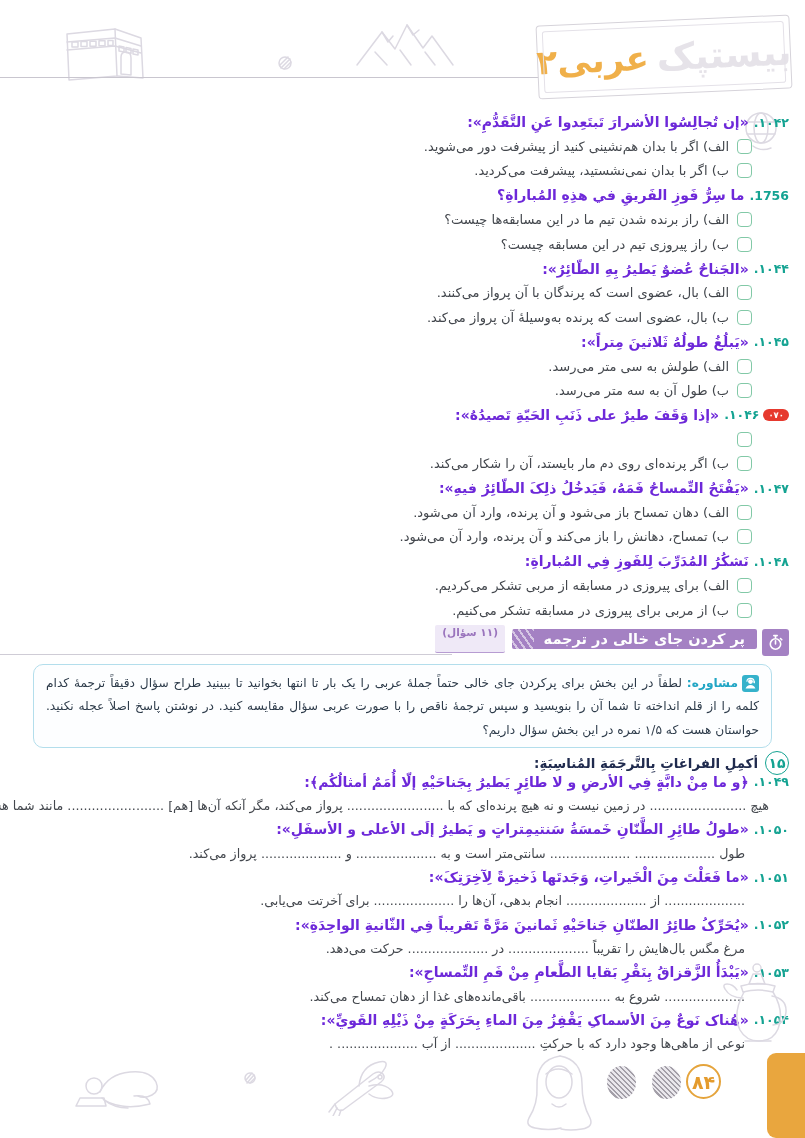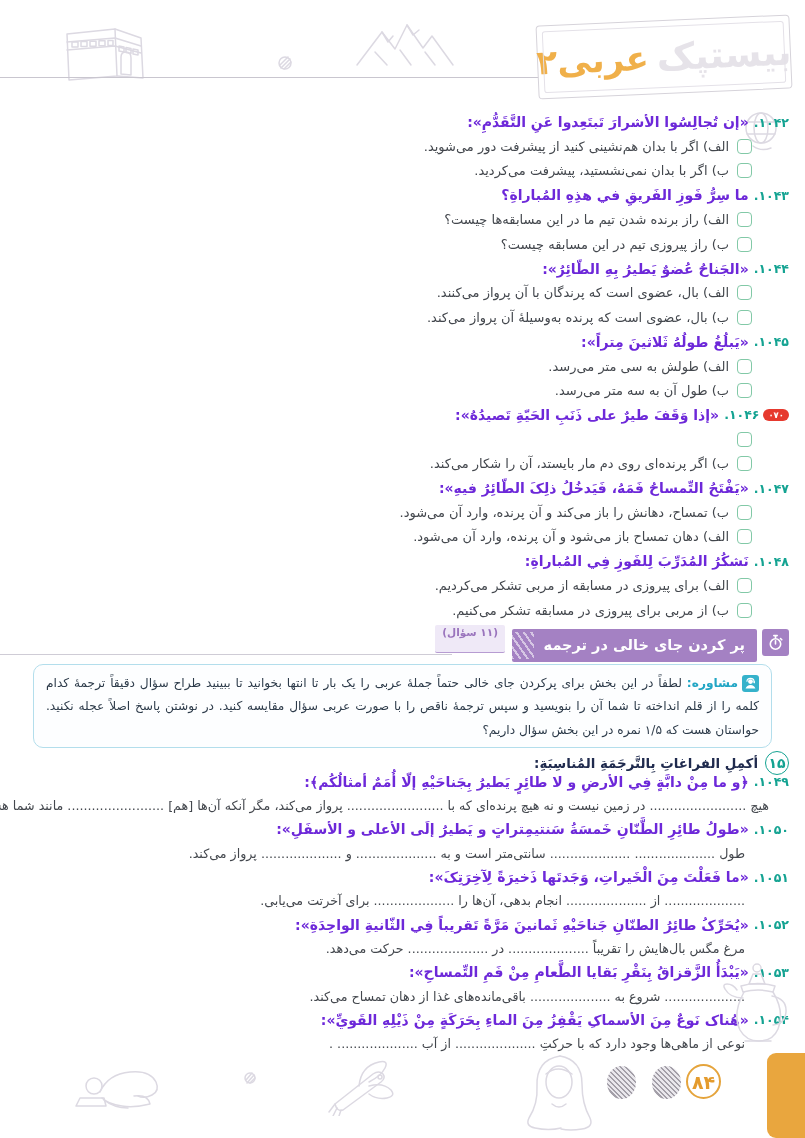--- a/index.html
+++ b/index.html
@@ -23,21 +23,21 @@
   .q-num{color:#14a392;font-weight:bold;font-size:12.5px;margin-left:5px;white-space:nowrap;}
   .q-ar{color:#6d28d9;font-weight:bold;font-size:14px;white-space:nowrap;}
   .opt{margin-right:37px;}
   .opt-text{color:#43474d;font-size:13px;white-space:nowrap;}
   .checkbox{flex:0 0 auto;width:13px;height:13px;border:1.6px solid #82c9a7;border-radius:4px;margin-left:8px;background:#fff;}
   .badge{display:inline-flex;align-items:center;justify-content:center;background:#e6392e;color:#fff;
     font-size:8.5px;font-weight:bold;border-radius:9px;padding:2px 5px;margin-left:4px;line-height:1;}
   
   .timer-sq{top:629px;right:16px;width:27px;height:27px;background:#a481c3;border-radius:3px;
     display:flex;align-items:center;justify-content:center;}
-  .banner{top:629px;right:48px;height:33px;background:#a481c3;color:#fff;font-weight:bold;font-size:14.5px;
+  .banner{top:629px;right:48px;height:20px;background:#a481c3;color:#fff;font-weight:bold;font-size:14.5px;
     line-height:27px;padding:0 12px 0 8px;border-radius:2px;display:flex;align-items:center;}
   .banner-hatch{width:22px;height:27px;margin-right:10px;margin-left:-8px;
     background:repeating-linear-gradient(55deg,rgba(255,255,255,.55) 0 2px,rgba(255,255,255,0) 2px 6px);}
   .q-count{top:625px;right:300px;background:#efe9f7;color:#9a74bd;font-size:10.5px;font-weight:bold;
     padding:1px 7px 14px;border-bottom:1.5px solid #b79cd2;border-radius:2px;}
   .banner-rule{top:654px;left:0;width:452px;height:1px;background:#cfccd6;}
   
   .advice{top:664px;left:33px;right:33px;height:84px;border:1.5px solid #b3deec;border-radius:10px;
     background:#fdfeff;padding:7px 12px 0;box-sizing:border-box;color:#2d3b4a;font-size:12.2px;
     line-height:1.92;text-align:justify;}
@@ -105,21 +105,21 @@
   <div class="q-line opt">
     <span class="checkbox"></span>
     <span class="opt-text">الف) اگر با بدان هم‌نشینی کنید از پیشرفت دور می‌شوید.</span>
   </div>
   <div class="q-line opt">
     <span class="checkbox"></span>
     <span class="opt-text">ب) اگر با بدان نمی‌نشستید، پیشرفت می‌کردید.</span>
   </div>
 
   <div class="q-line">
-    <span class="q-num">۱۰۴۳.</span>
+    <span class="q-num">1756.</span>
     <span class="q-ar">ما سِرُّ فَوزِ الفَریقِ في هذِهِ المُباراةِ؟</span>
   </div>
   <div class="q-line opt">
     <span class="checkbox"></span>
     <span class="opt-text">الف) راز برنده شدن تیم ما در این مسابقه‌ها چیست؟</span>
   </div>
   <div class="q-line opt">
     <span class="checkbox"></span>
     <span class="opt-text">ب) راز پیروزی تیم در این مسابقه چیست؟</span>
   </div>
@@ -162,25 +162,25 @@
     <span class="checkbox"></span>
     <span class="opt-text">ب) اگر پرنده‌ای روی دم مار بایستد، آن را شکار می‌کند.</span>
   </div>
 
   <div class="q-line">
     <span class="q-num">۱۰۴۷.</span>
     <span class="q-ar">«یَفْتَحُ التِّمساحُ فَمَهُ، فَیَدخُلُ ذلِکَ الطّائِرُ فیهِ»:</span>
   </div>
   <div class="q-line opt">
     <span class="checkbox"></span>
+    <span class="opt-text">الف) دهان تمساح باز می‌شود و آن پرنده، وارد آن می‌شود.</span>
+  </div>
+  <div class="q-line opt">
+    <span class="checkbox"></span>
     <span class="opt-text">ب) تمساح، دهانش را باز می‌کند و آن پرنده، وارد آن می‌شود.</span>
-  </div>
-  <div class="q-line opt">
-    <span class="checkbox"></span>
-    <span class="opt-text">الف) دهان تمساح باز می‌شود و آن پرنده، وارد آن می‌شود.</span>
   </div>
 
   <div class="q-line">
     <span class="q-num">۱۰۴۸.</span>
     <span class="q-ar">نَشکُرُ المُدَرِّبَ لِلفَوزِ فِي المُباراةِ:</span>
   </div>
   <div class="q-line opt">
     <span class="checkbox"></span>
     <span class="opt-text">الف) برای پیروزی در مسابقه از مربی تشکر می‌کردیم.</span>
   </div>

